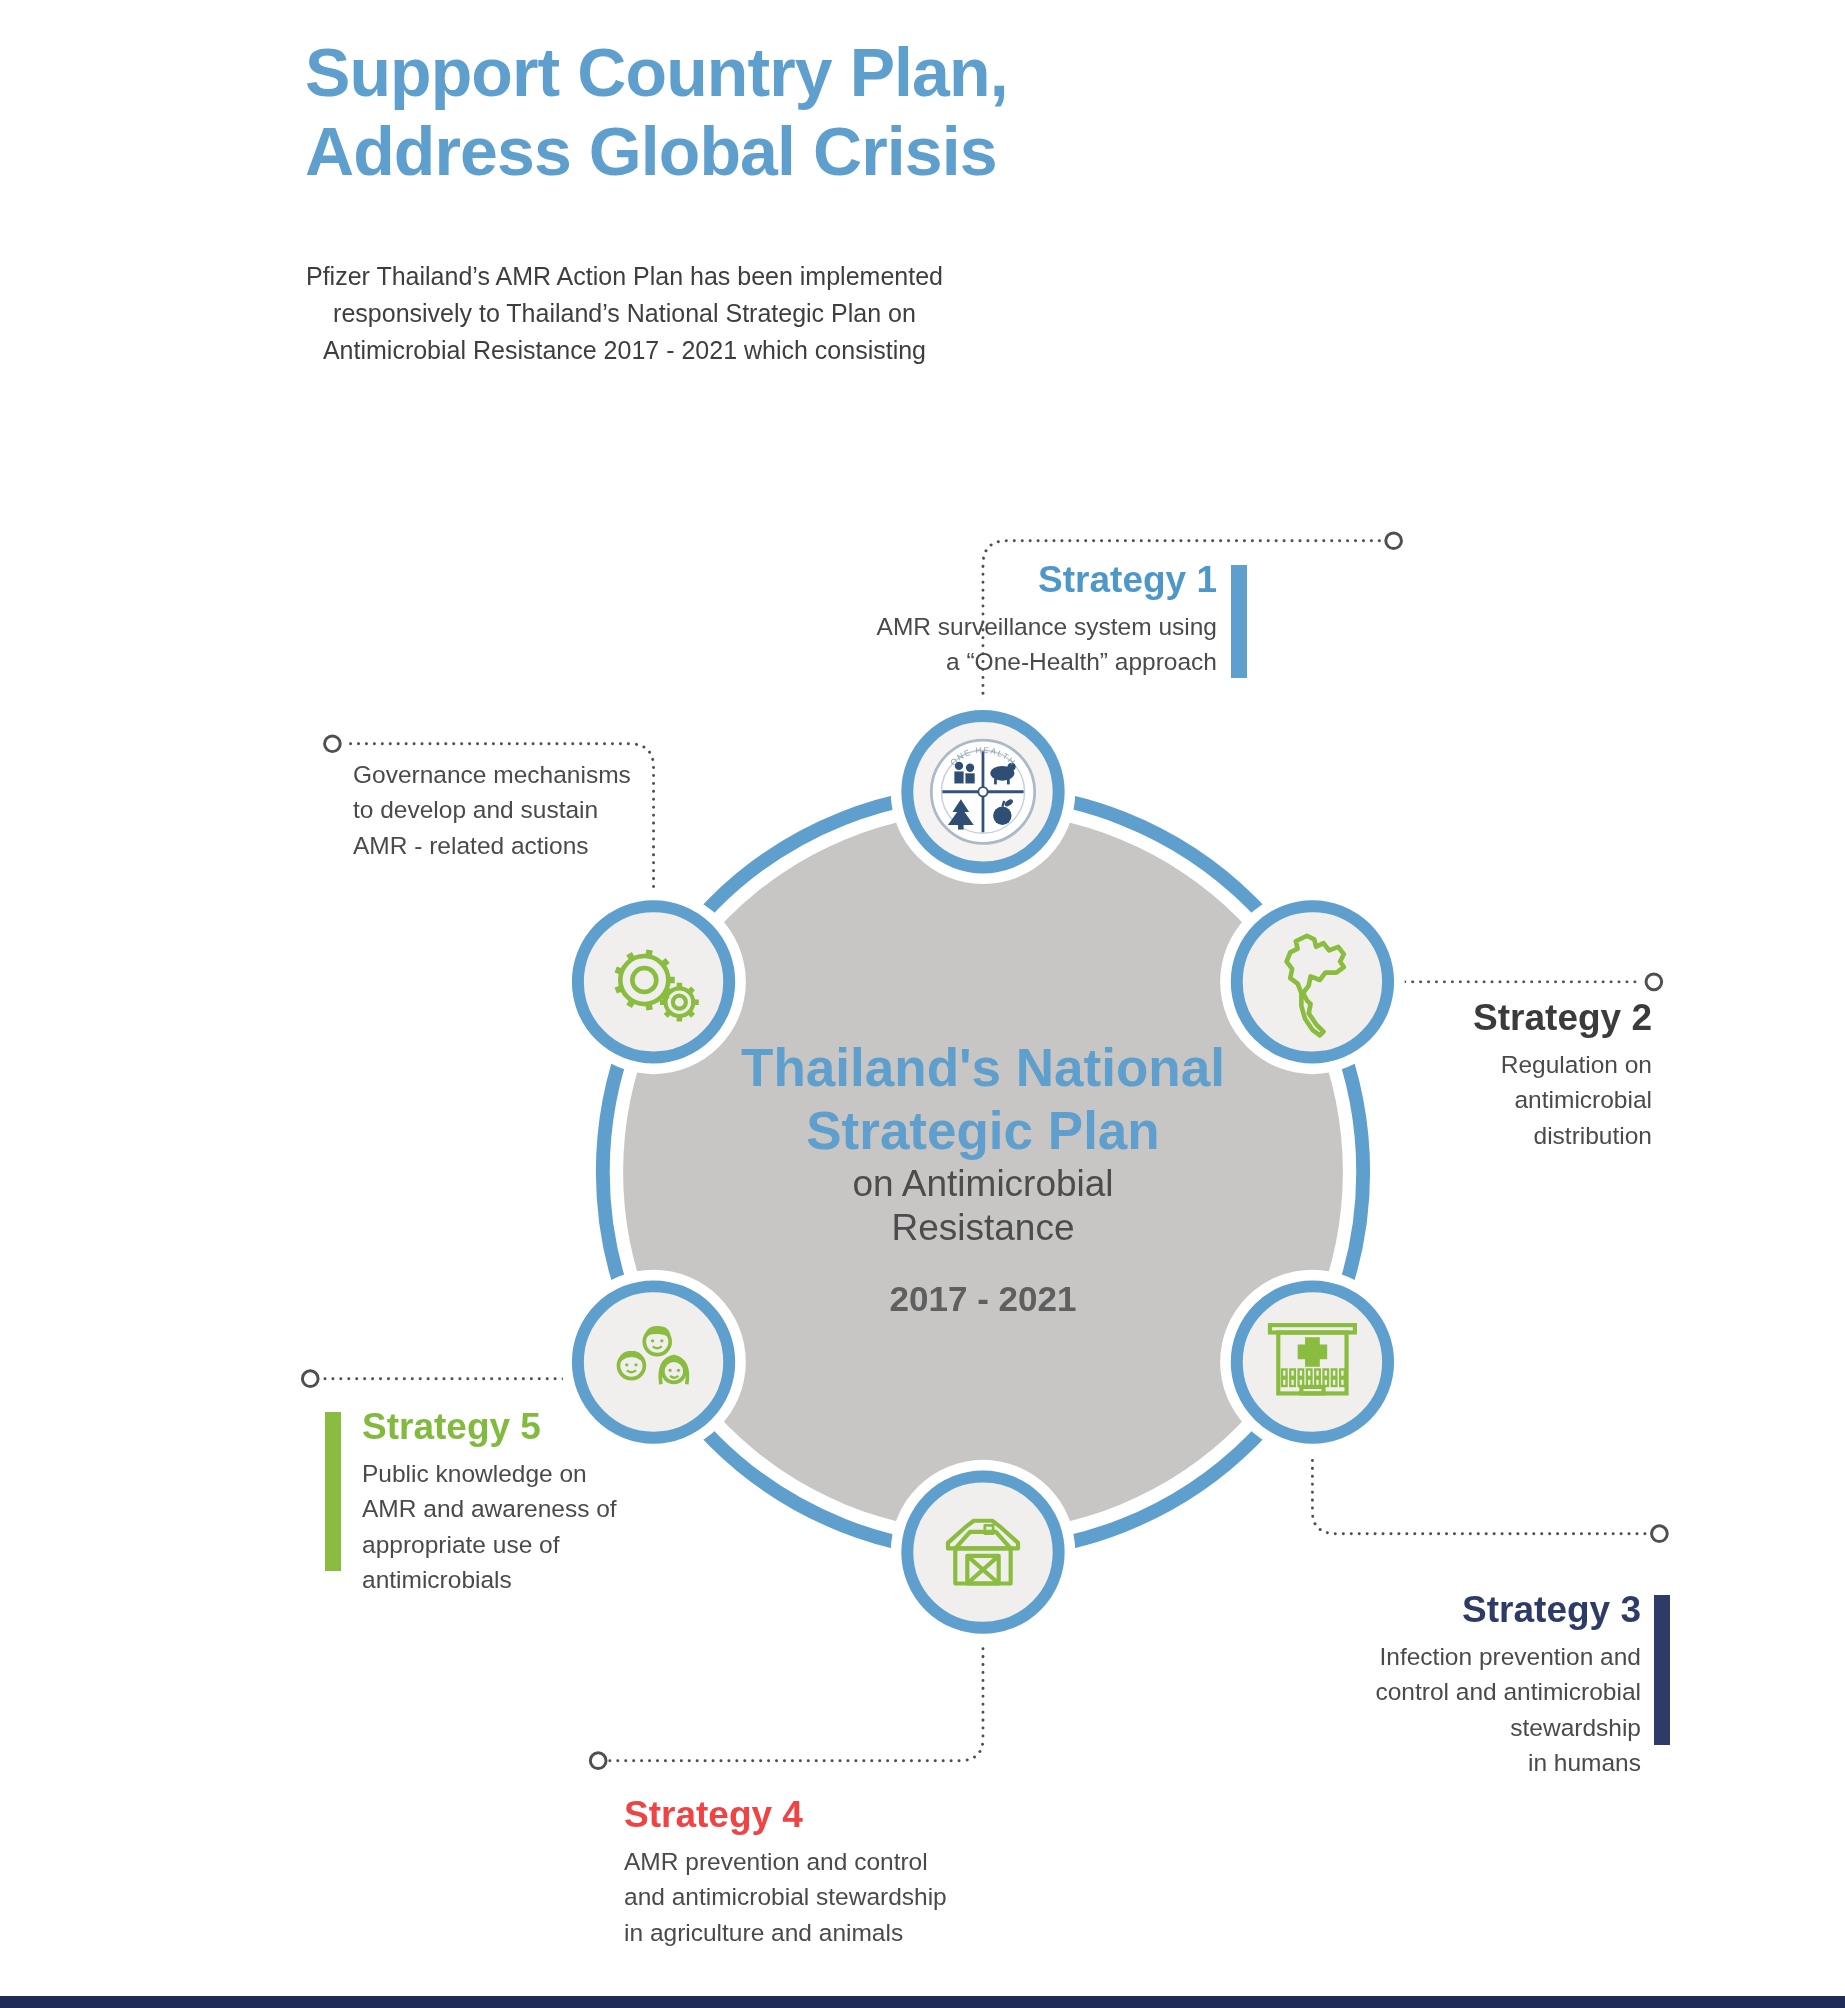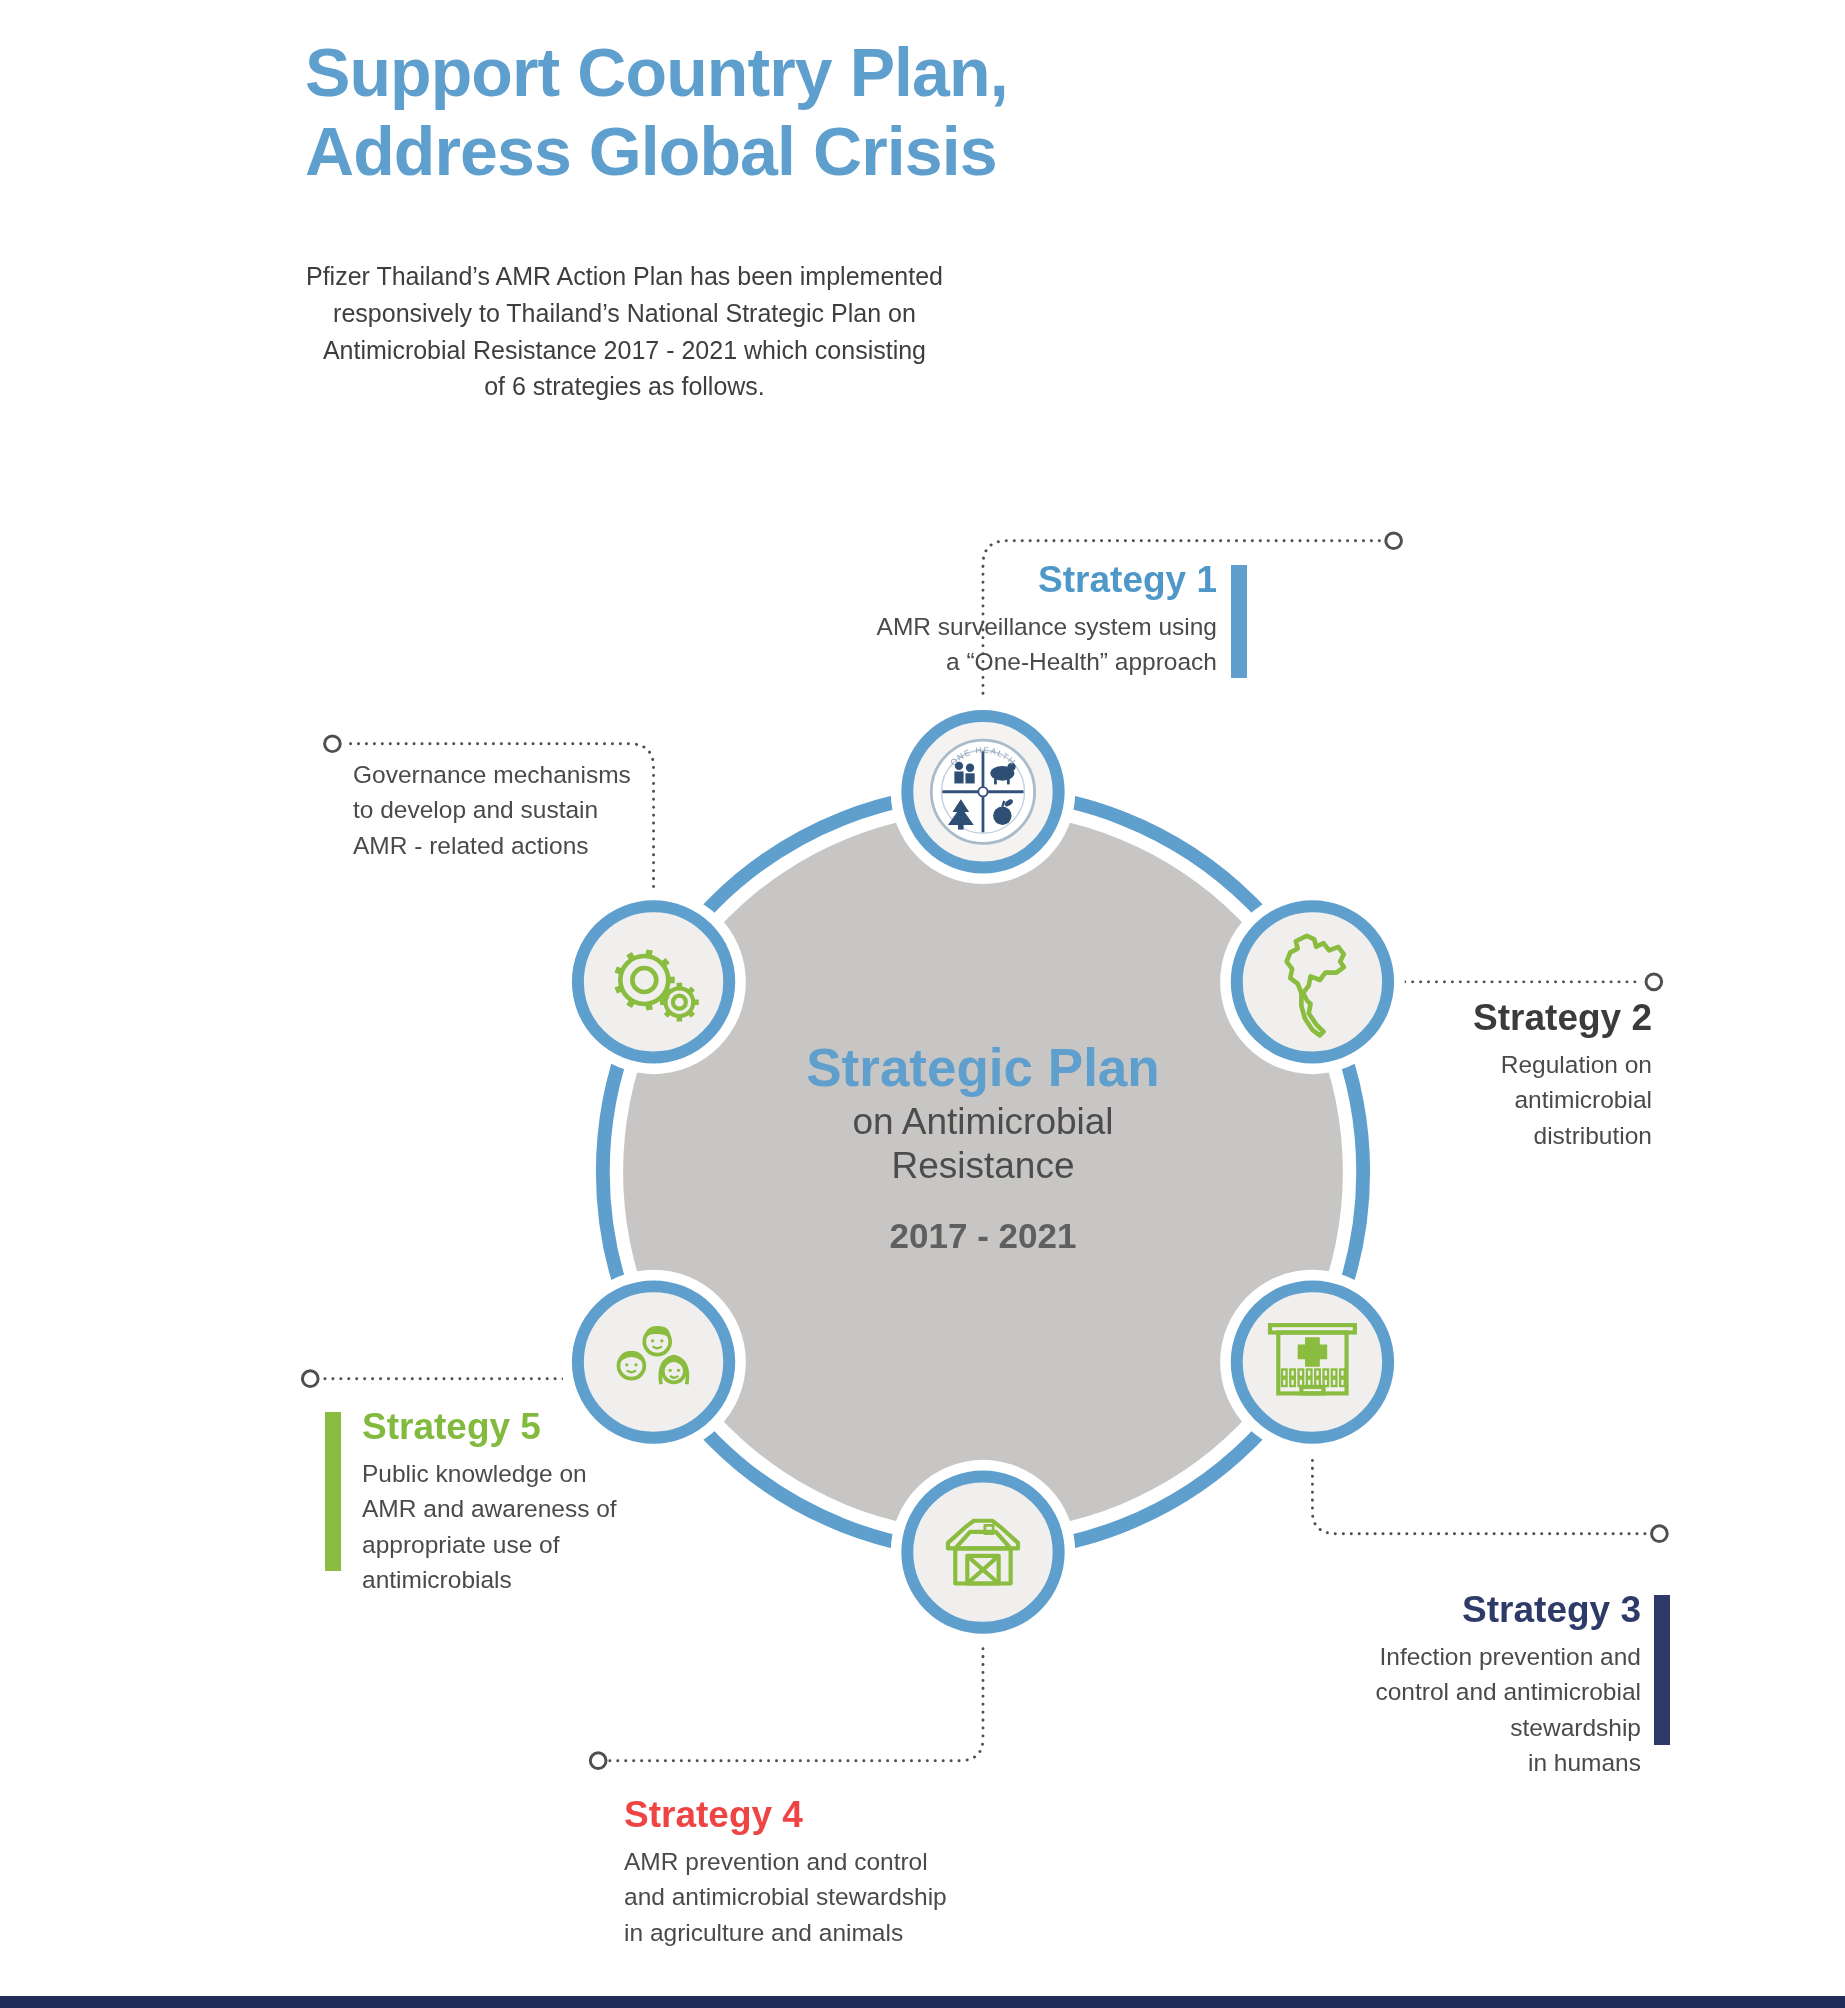--- a/index.html
+++ b/index.html
@@ -168,24 +168,24 @@
   </svg>
 
   <div class="title">
     <div>Support Country Plan,</div>
     <div>Address Global Crisis</div>
   </div>
   <div class="intro">
     <div>Pfizer Thailand’s AMR Action Plan has been implemented</div>
     <div>responsively to Thailand’s National Strategic Plan on</div>
     <div>Antimicrobial Resistance 2017 - 2021 which consisting</div>
-    <div>of 6 strategies as follows.</div>
   </div>
 
   <div class="center-text">
+    <div class="ct-blue">Thailand's National</div>
     <div class="ct-blue">Strategic Plan</div>
     <div class="ct-gray">on Antimicrobial</div>
     <div class="ct-gray">Resistance</div>
     <div class="ct-years">2017 - 2021</div>
   </div>
 
   <div class="strategy s-right" style="left:831px;top:561px;width:386px;">
     <div class="shead c1">Strategy 1</div>
     <div class="sline">AMR surveillance system using</div>
     <div class="sline">a “One-Health” approach</div>

